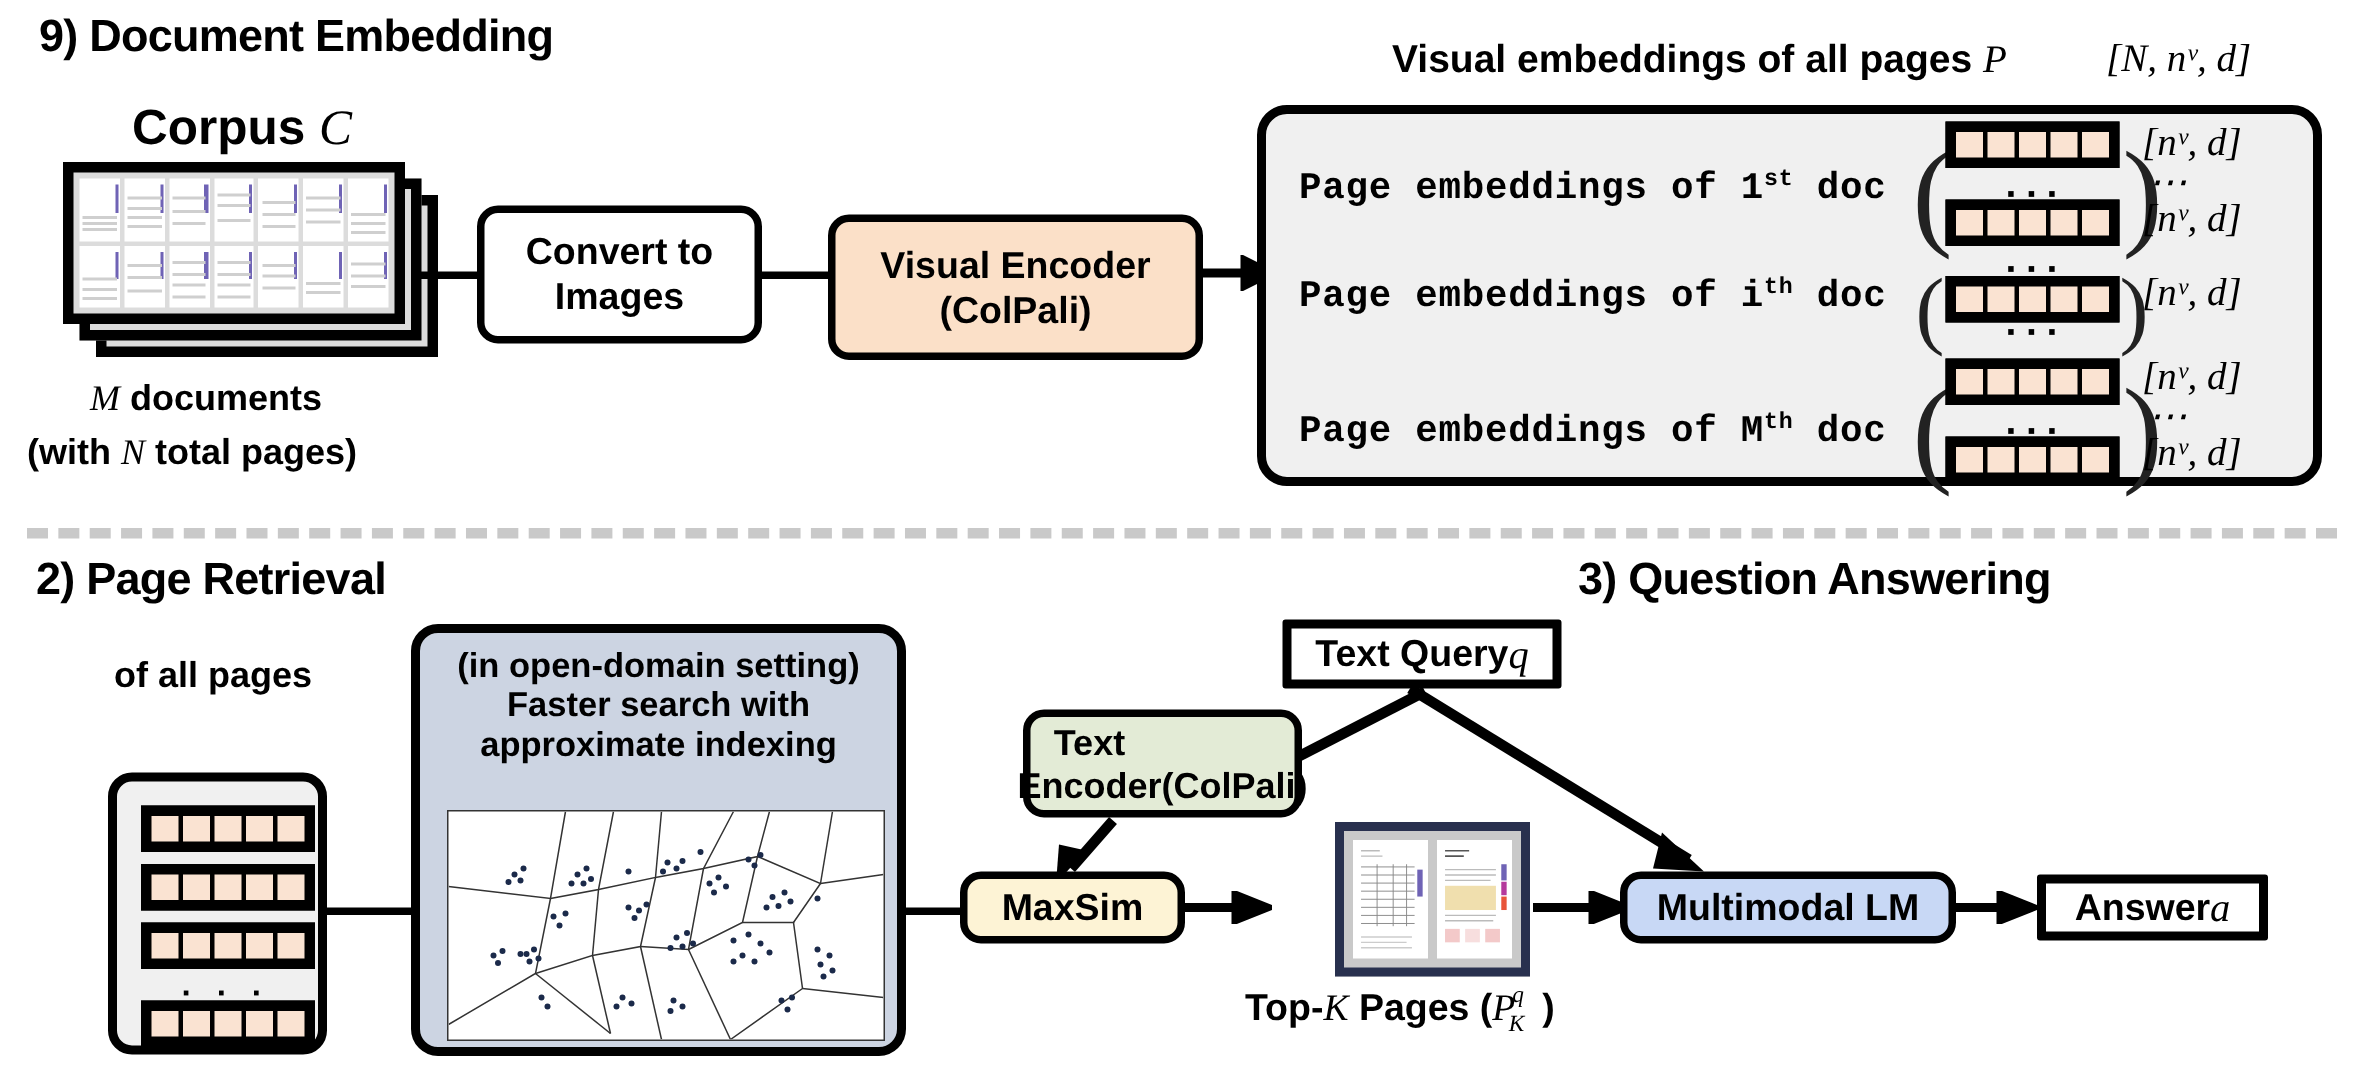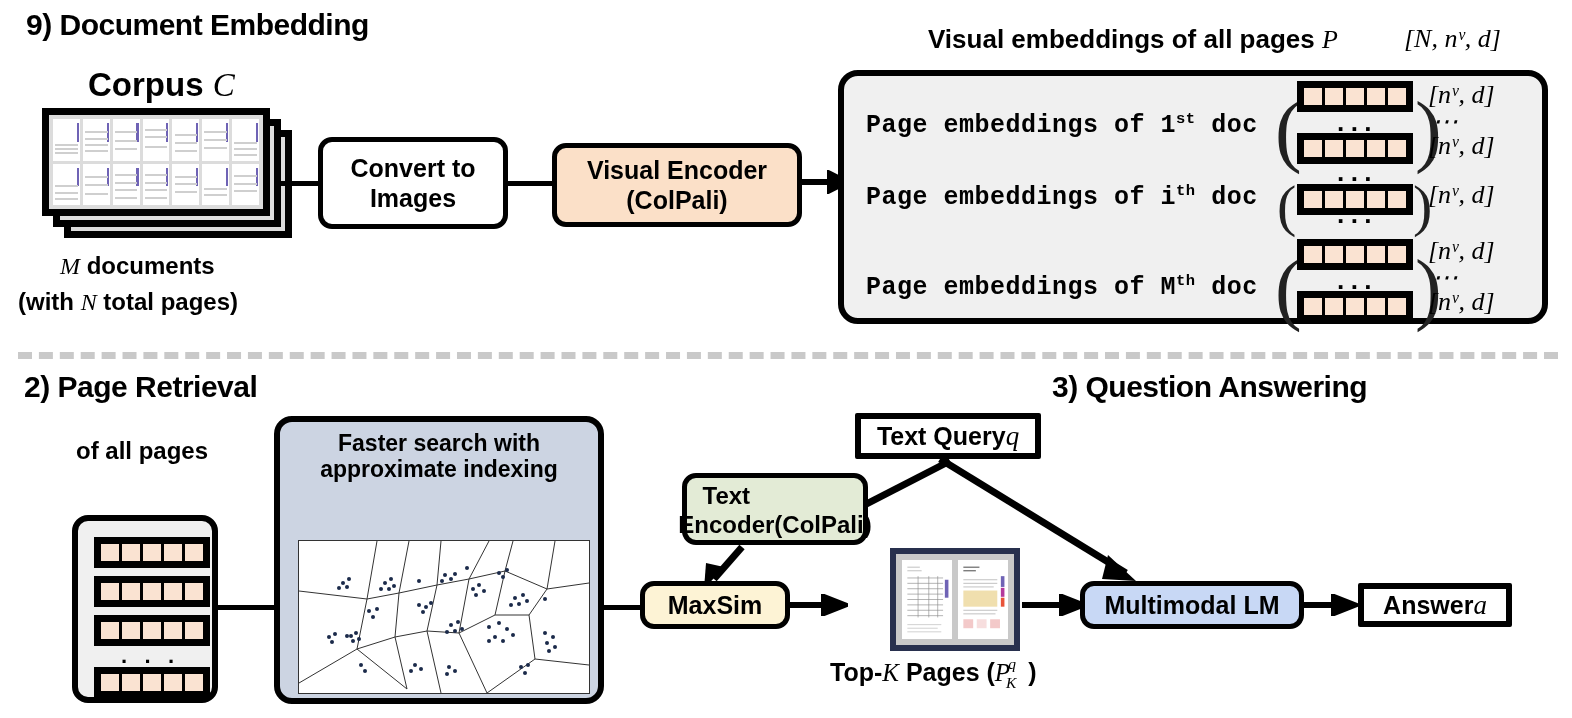--- a/index.html
+++ b/index.html
@@ -151,21 +151,21 @@
 
 <div class="abs line" style="left:278px;top:181px;width:40px;"></div>
 
 <div class="abs box" style="left:318px;top:137px;width:190px;height:92px;flex-direction:column;">
   <span>Convert to</span>
   <span>Images</span>
 </div>
 
 <div class="abs line" style="left:508px;top:181px;width:44px;"></div>
 
-<div class="abs box" style="left:552px;top:143px;width:250px;height:84px;flex-direction:column;background:#fbe0c8;">
+<div class="abs box" style="left:552px;top:143px;width:250px;height:97px;flex-direction:column;background:#fbe0c8;">
   <span>Visual Encoder</span>
   <span>(ColPali)</span>
 </div>
 
 <div class="abs" style="left:802px;top:170px;">
   <svg width="46" height="24" viewBox="0 0 46 24">
       <path d="M0 12 H30 M28 4 L44 12 L28 20 Z" stroke="#000" stroke-width="6" fill="#000"></path>
     </svg>
 </div>
 
@@ -285,20 +285,21 @@
       <span class="embcell"></span>
       <span class="embcell"></span>
       <span class="embcell"></span>
   </div>
 </div>
 
 <div class="abs line" style="left:218px;top:605px;width:56px;"></div>
 
 <div class="abs" style="left:274px;top:416px;width:330px;height:288px;border:6px solid #000;border-radius:18px;background:#ccd4e2;box-sizing:border-box;">
   <div class="lbl" style="padding-top:8px;font-size:23px;">
+    <div>(in open-domain setting)</div>
     <div>Faster search with</div>
     <div>approximate indexing</div>
   </div>
   <div class="abs" style="left:18px;top:118px;width:290px;height:152px;border:1px solid #333;background:#fff;overflow:hidden;">
     <svg width="290" height="152" viewBox="0 0 290 152">
       <g stroke="#333" stroke-width="1" fill="none">
         <path d="M78 0 L68 58 L0 50"></path>
         <path d="M68 58 L58 108 L0 142"></path>
         <path d="M58 108 L108 148"></path>
         <path d="M110 0 L100 52 L68 58"></path>

